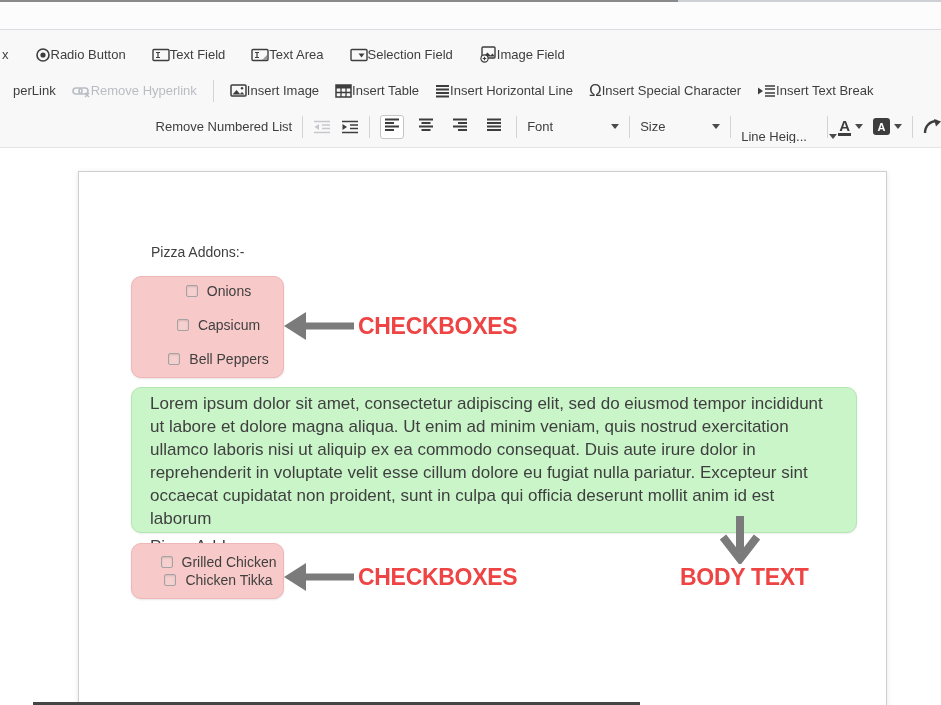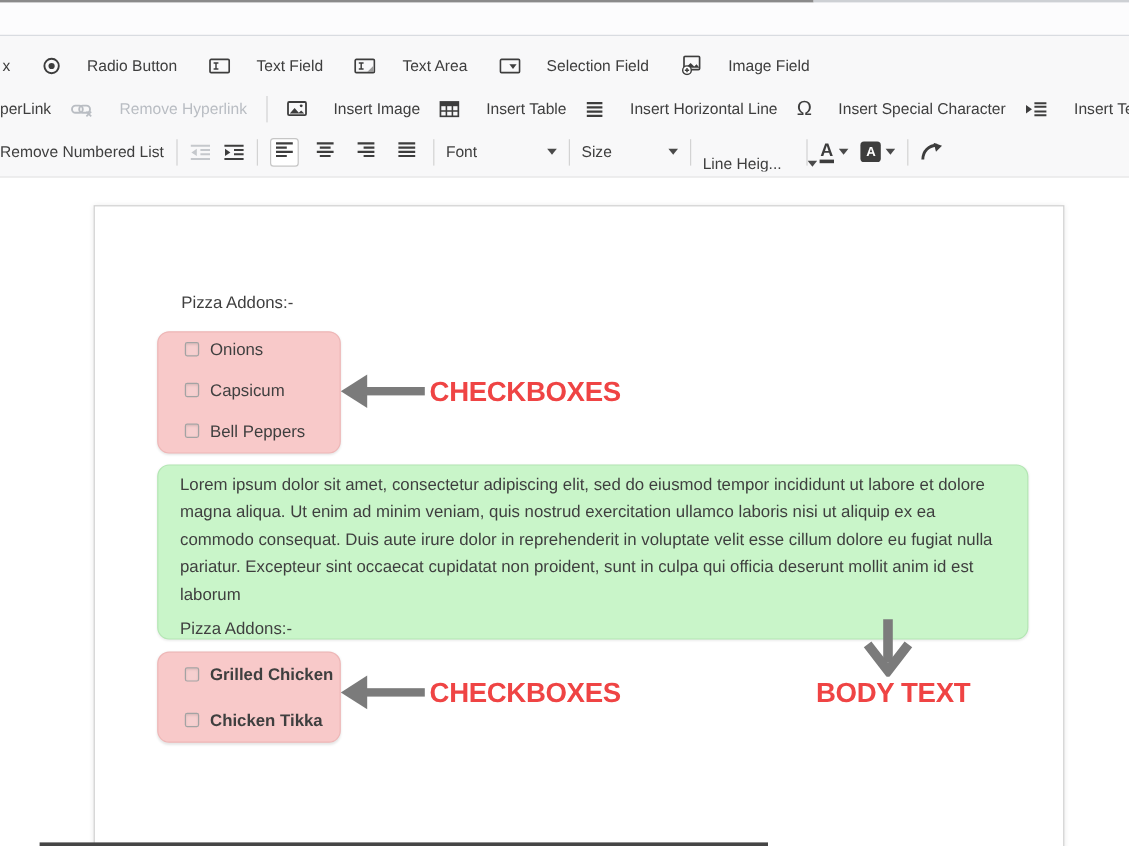--- a/index.html
+++ b/index.html
@@ -18,23 +18,23 @@
   .toolbar {
     position:absolute; left:0; top:29px; width:941px; height:119px;
     background:#f8f8f9; border-top:1px solid #d9dce1; border-bottom:1px solid #e4e4e4;
   }
   .trow {
     position:absolute; left:0; width:941px; height:33px;
     display:flex; align-items:center; font-size:13px; color:#3e3e3e;
     white-space:nowrap; overflow:hidden;
   }
   .trow1 { top:8px;  padding-left:2px;  gap:26px; }
-  .trow2 { top:44px; padding-left:0;    gap:16px; }
-  .trow3 { top:80px; padding-left:0;    gap:10px; }
-  .titem { display:flex; align-items:center; gap:22px; cursor:default; }
+  .trow2 { top:44px; padding-left:13px;    gap:16px; }
+  .trow3 { top:80px; padding-left:0;    gap:10px;justify-content:flex-end; }
+  .titem { display:flex; align-items:center; gap:0; cursor:default; }
   .titem svg { display:block; }
   .clipped-label { color:#3e3e3e; }
   .sep { width:1px; height:22px; background:#d3d3d3; flex:0 0 1px; }
   .disabled { color:#b9bdc3; }
 
   .alignbtn { width:24px; height:24px; display:flex; align-items:center; justify-content:center; border-radius:3px; }
   .alignbtn.active { background:#ffffff; border:1px solid #c6c6c6; }
 
   .dropdown { display:flex; align-items:center; justify-content:space-between;gap:22px; }
   .dd-font { width:92px; } .dd-size { width:80px; } .dd-lh { width:76px;margin-top:20px; }
@@ -50,36 +50,36 @@
     position:absolute; left:78px; top:171px; width:809px; height:560px;
     background:#ffffff; border:1px solid #cfcfcf;
     box-shadow:0 1px 5px rgba(0,0,0,0.10);
   }
   .editor-heading { position:absolute; left:72px; top:72px; font-size:14px; color:#3f3f3f; }
 
   .cbgroup {
     position:absolute; left:52px; width:153px;
     background:#f8c9c9; border:1px solid #eeb6b6; border-radius:10px;
     box-shadow:0 1px 2px rgba(0,0,0,0.10);
-    display:flex; flex-direction:column; justify-content:space-between;
+    display:flex; flex-direction:column; justify-content:space-between;align-items:center;
   }
   .cbgroup1 { top:104px; height:102px; padding:6px 0 10px; }
-  .cbgroup2 { top:371px; height:76px;  padding:10px 0 10px;font-weight:bold; }
+  .cbgroup2 { top:371px; height:56px;  padding:10px 0 10px; }
   .cbrow { display:flex; align-items:center; gap:9px; padding-left:22px; font-size:14px; color:#3f3f3f; }
   .cb {
     width:12px; height:12px; flex:0 0 12px;
     background:#f6cfcf; border:1px solid #a3a3a3; border-radius:2px;
     box-shadow:inset 0 1px 2px rgba(0,0,0,0.12);
   }
 
   .bodybox {
     position:absolute; left:52px; top:215px; width:726px; height:146px;
     background:#c9f5c9; border:1px solid #b3e6b3; border-radius:10px;
     box-shadow:0 1px 2px rgba(0,0,0,0.08);
-    padding:4px 18px 0; font-size:14px; line-height:23px; color:#3f3f3f;
+    padding:4px 18px 0; font-size:17px; line-height:23px; color:#3f3f3f;
   }
   .bodybox .ph { margin-top:5px; }
 
   
   .ann-label {
     position:absolute; font-size:23px; font-weight:bold; color:#ef4444;
     letter-spacing:-0.3px; line-height:28px;
   }
   .ann1 { left:358px; top:312px; }
   .ann2 { left:358px; top:563px; }

